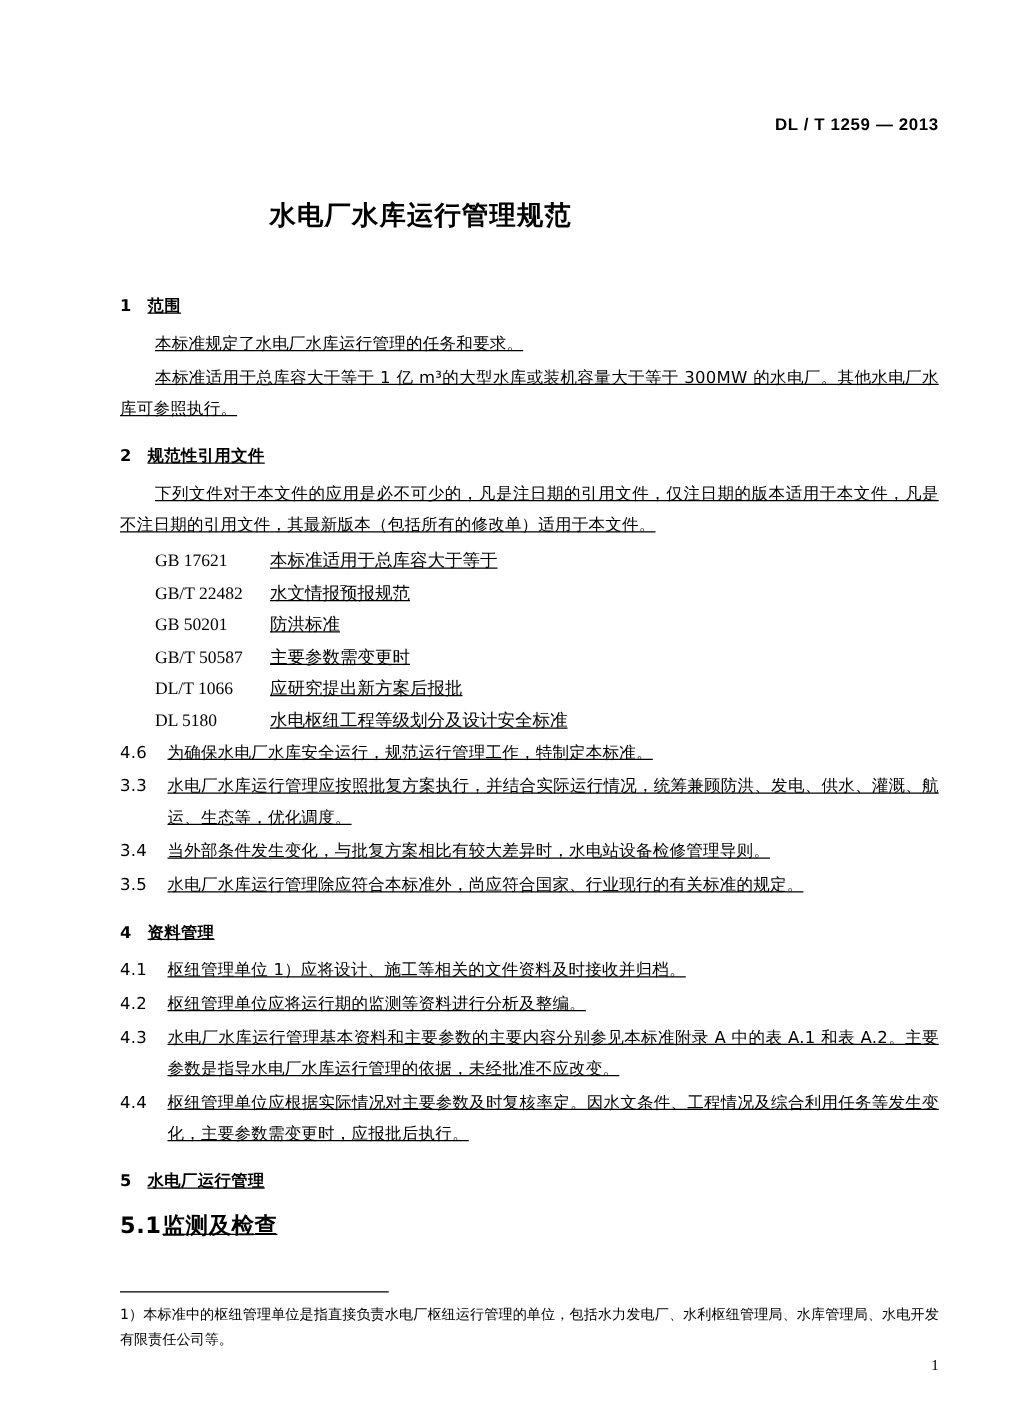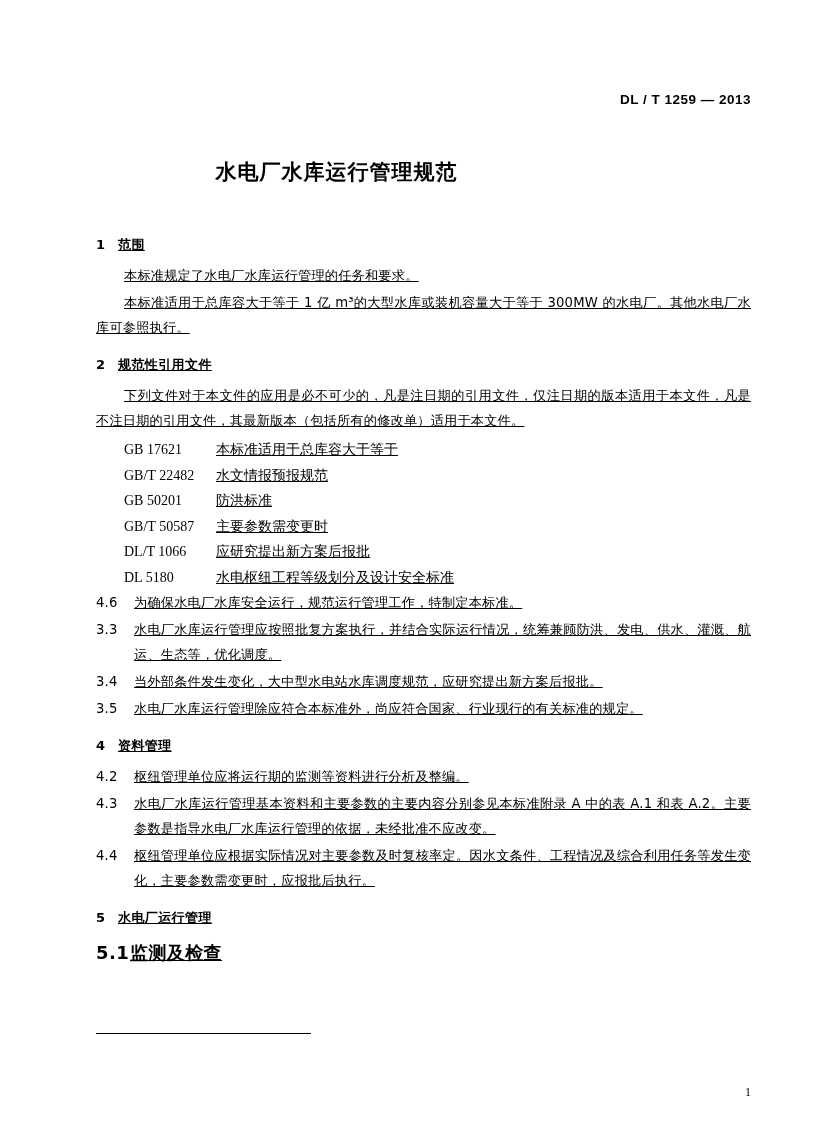--- a/index.html
+++ b/index.html
@@ -180,29 +180,32 @@
       </div>
     </div>
 
     <p class="body numbered">
       <span class="n">4.6</span><span>为确保水电厂水库安全运行，规范运行管理工作，特制定本标准。</span>
     </p>
     <p class="body numbered">
       <span class="n">3.3</span><span>水电厂水库运行管理应按照批复方案执行，并结合实际运行情况，统筹兼顾防洪、发电、供水、灌溉、航运、生态等，优化调度。</span>
     </p>
     <p class="body numbered">
-      <span class="n">3.4</span><span>当外部条件发生变化，大中型水电站水库调度规范，应研究提出新方案后报批。</span>
+      <span class="n">3.4</span><span>当外部条件发生变化，与批复方案相比有较大差异时，水电站设备检修管理导则。</span>
     </p>
     <p class="body numbered">
       <span class="n">3.5</span><span>水电厂水库运行管理除应符合本标准外，尚应符合国家、行业现行的有关标准的规定。</span>
     </p>
 
     <div class="sec-head">
       <span class="num">4</span><span>资料管理</span>
     </div>
+    <p class="body numbered">
+      <span class="n">4.1</span><span>枢纽管理单位 1）应将设计、施工等相关的文件资料及时接收并归档。</span>
+    </p>
     <p class="body numbered">
       <span class="n">4.2</span><span>枢纽管理单位应将运行期的监测等资料进行分析及整编。</span>
     </p>
     <p class="body numbered">
       <span class="n">4.3</span><span>水电厂水库运行管理基本资料和主要参数的主要内容分别参见本标准附录 A 中的表 A.1 和表 A.2。主要参数是指导水电厂水库运行管理的依据，未经批准不应改变。</span>
     </p>
     <p class="body numbered">
       <span class="n">4.4</span><span>枢纽管理单位应根据实际情况对主要参数及时复核率定。因水文条件、工程情况及综合利用任务等发生变化，主要参数需变更时，应报批后执行。</span>
     </p>
 
@@ -210,16 +213,19 @@
       <span class="num">5</span><span>水电厂运行管理</span>
     </div>
     <div class="sub-head">
       <span class="num">5.1</span><span>监测及检查</span>
     </div>
 
   </div>
 
   <div class="footnote-rule"></div>
 
+  <div class="footnote">
+    <span class="fn-indent">1）</span><span>本标准中的枢纽管理单位是指直接负责水电厂枢纽运行管理的单位，包括水力发电厂、水利枢纽管理局、水库管理局、水电开发有限责任公司等。</span>
+  </div>
 
   <div class="page-num">1</div>
 
 </div>
 
 </body></html>

